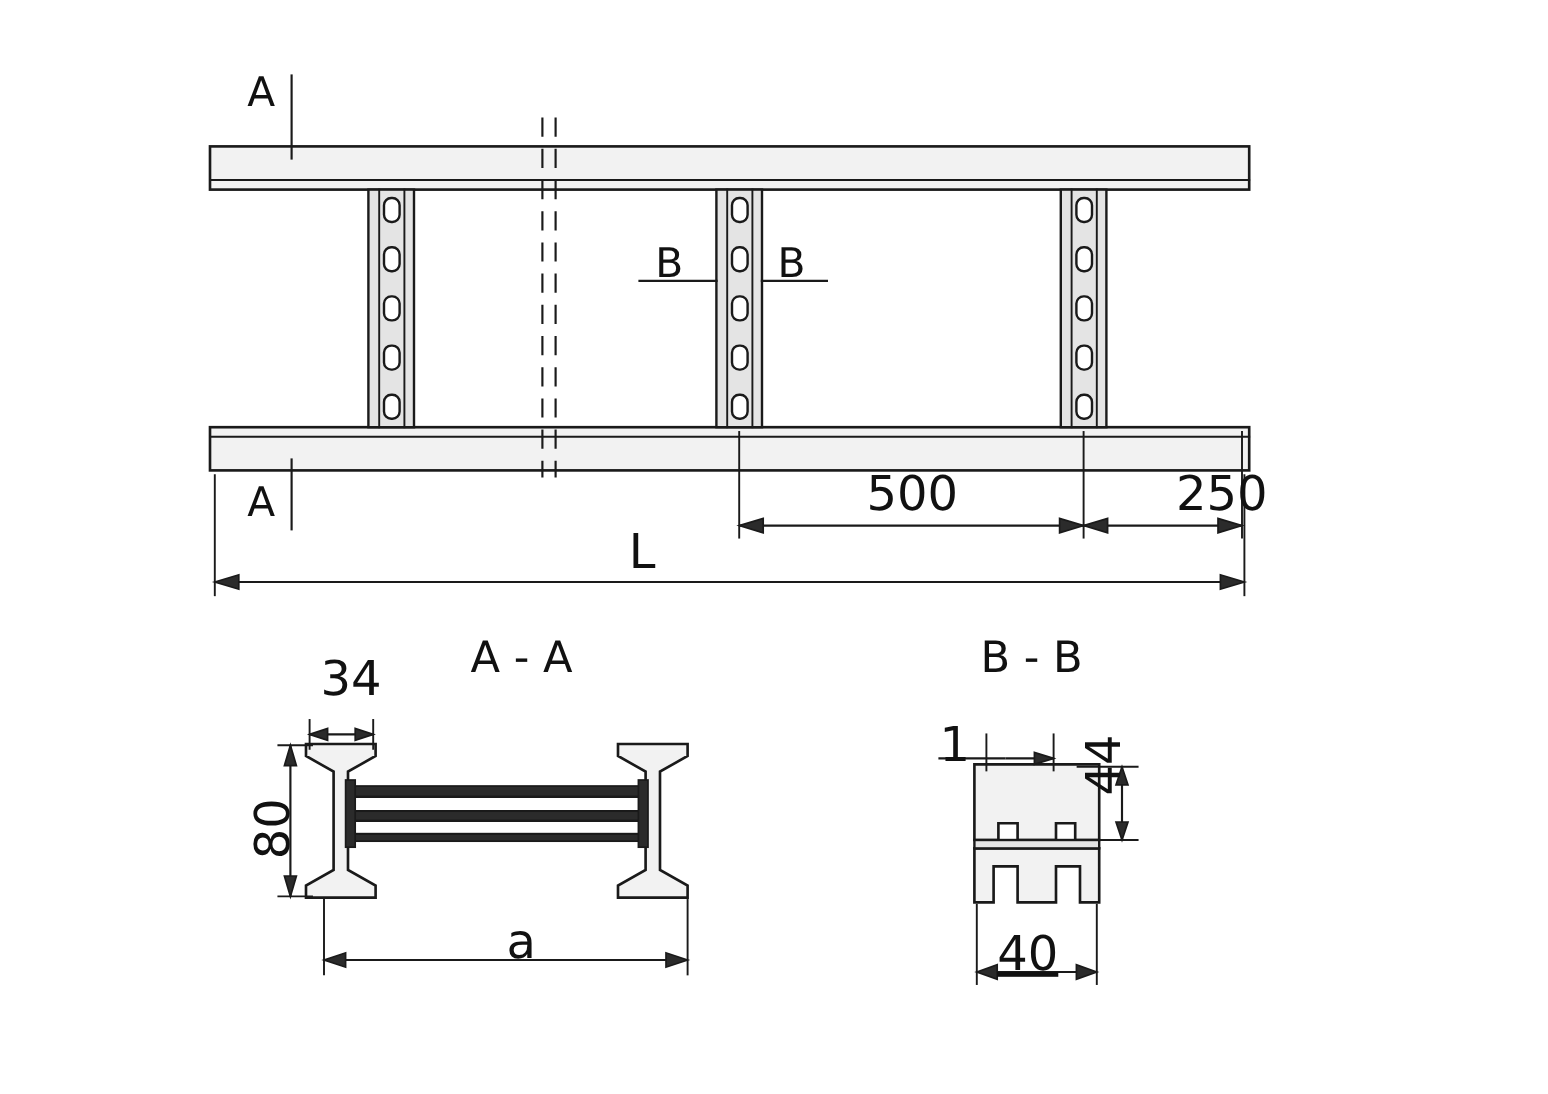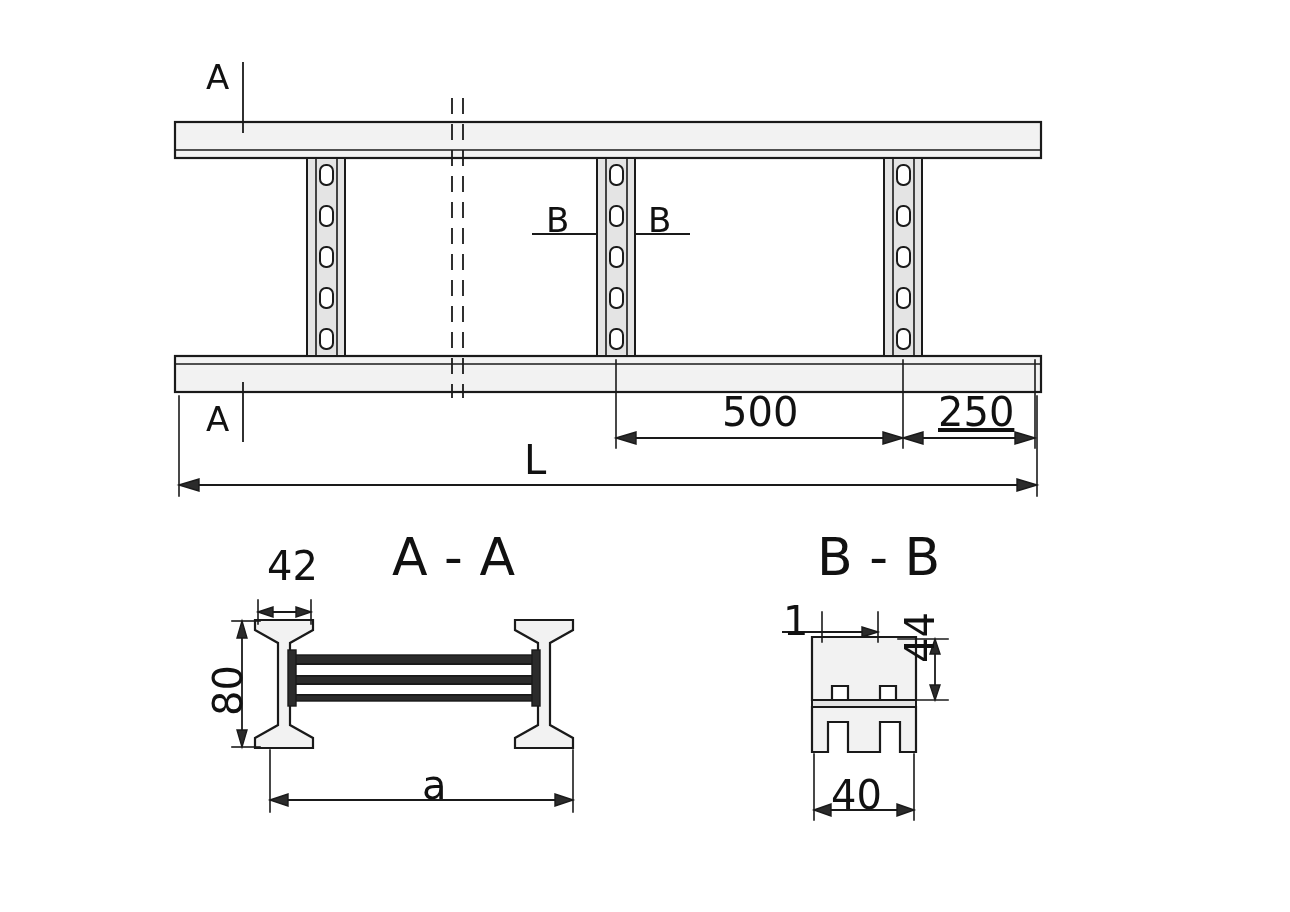--- a/index.html
+++ b/index.html
@@ -73,21 +73,21 @@
     white-space: nowrap;
     line-height: 1;
   }
   .lbl-dim {
     font-size: 40px;
   }
   .lbl-letter {
     font-size: 34px;
   }
   .lbl-title {
-    font-size: 52px;
+    font-size: 36px;
   }
   .rot90 {
     transform: rotate(-90deg);
     transform-origin: left top;
   }
 </style>
 </head>
 <body>
 
 <div id="sheet">
@@ -245,33 +245,33 @@
   <div class="label lbl-letter" style="left:206px; top:60px;">A</div>
 
   <div class="label lbl-letter" style="left:206px; top:402px;">A</div>
 
   <div class="label lbl-letter" style="left:546px; top:203px;">B</div>
 
   <div class="label lbl-letter" style="left:648px; top:203px;">B</div>
 
   <div class="label lbl-dim" style="left:722px; top:392px;text-align:right;">500</div>
 
-  <div class="label lbl-dim" style="left:938px; top:392px;text-decoration:underline;">250</div>
+  <div class="label lbl-dim" style="left:980px; top:392px;">250</div>
 
   <div class="label lbl-dim" style="left:524px; top:440px;">L</div>
 
   <div class="label lbl-title" style="left:392px; top:531px;">A - A</div>
 
-  <div class="label lbl-dim" style="left:267px; top:546px;">42</div>
+  <div class="label lbl-dim" style="left:267px; top:546px;">34</div>
 
   <div class="label lbl-dim rot90" style="left:208px; top:716px;">80</div>
 
   <div class="label lbl-dim" style="left:422px; top:765px;">a</div>
 
   <div class="label lbl-title" style="left:805px; top:531px;margin-left:12px;">B - B</div>
 
   <div class="label lbl-dim" style="left:783px; top:601px;">1</div>
 
   <div class="label lbl-dim rot90" style="left:900px; top:663px;">44</div>
 
-  <div class="label lbl-dim" style="left:831px; top:775px;">40</div>
+  <div class="label lbl-dim" style="left:831px; top:775px;text-decoration:underline;">40</div>
 
 </div>
 
 </body></html>

